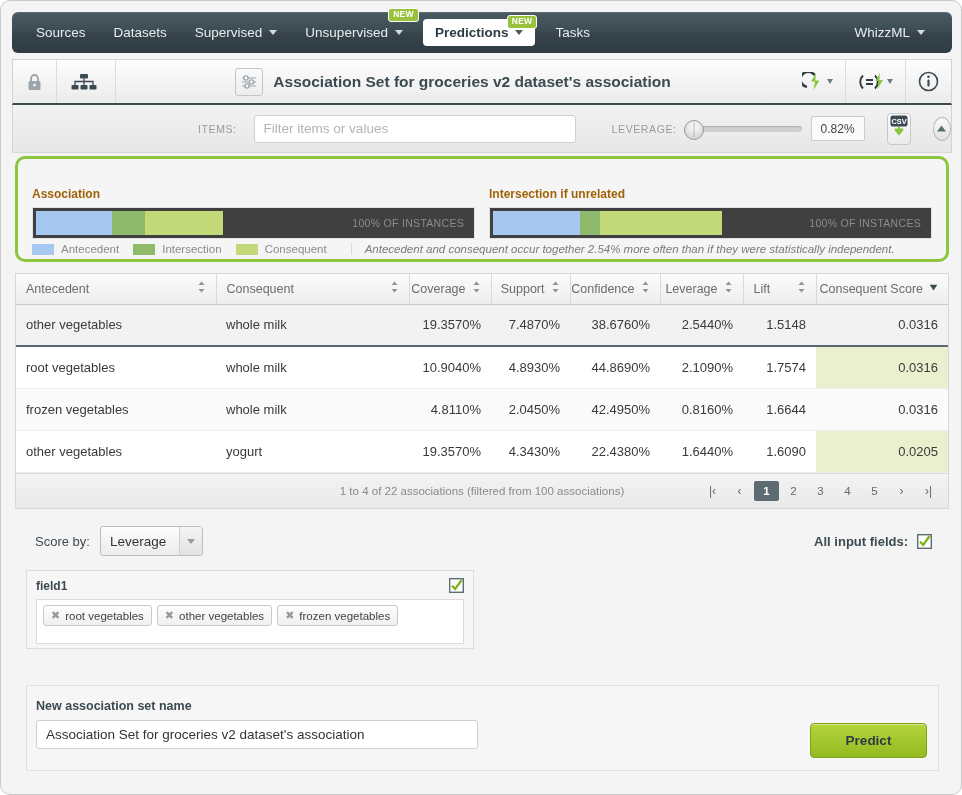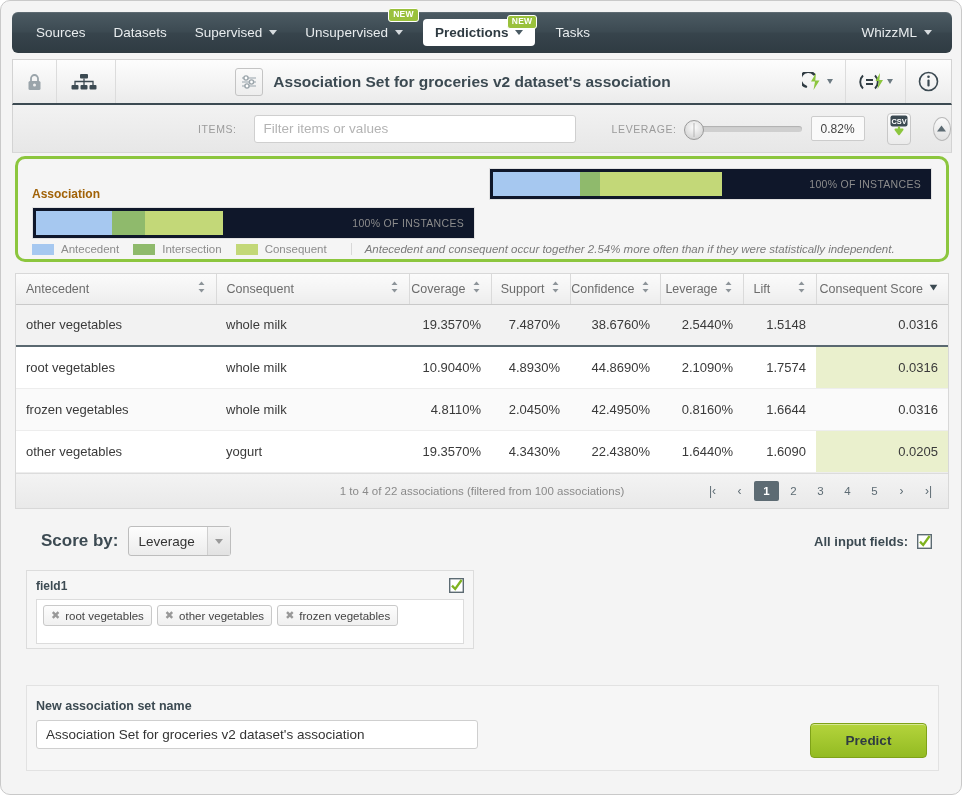--- a/index.html
+++ b/index.html
@@ -43,21 +43,21 @@
     background:#ffffff;color:#2f3b42;font-weight:bold;
     border-radius:4px;height:27px;padding:0 12px;margin:0 6px;
   }
   .nav-item.active .caret{border-top-color:#4a5a63;}
   .badge-new{
     position:absolute;top:-4px;right:-2px;
     background:#9ac13c;color:#fff;font-size:8.5px;font-weight:bold;
     padding:1px 4px 2px;border-radius:3px;letter-spacing:.3px;
     border:1px solid #fff;line-height:1;
   }
-  .nav-right{margin-left:auto;display:flex;align-items:center;padding-right:16px;}
+  .nav-right{margin-left:auto;display:flex;align-items:center;padding-right:23px;}
   .nav-right .nav-item{padding:0 4px;}
 
   
   .header{
     position:absolute;left:11px;top:58px;width:940px;height:46px;
     background:linear-gradient(to bottom,#fdfdfd,#ebebeb);
     border:1px solid #d3d3d3;border-bottom:2px solid #3c4a52;
     box-sizing:border-box;
     display:flex;align-items:center;
   }
@@ -134,21 +134,21 @@
     border:3px solid #8cc63e;border-radius:10px;
     background:#f5f5f5;box-sizing:border-box;
     display:flex;flex-direction:column;
   }
   .assoc-top{display:flex;flex:1;}
   .assoc-col{flex:1;padding:9px 14px 0;box-sizing:border-box;}
   .assoc-col.left{padding-right:7px;}
   .assoc-col.right{padding-left:7px;}
   .assoc-title{font-size:12px;font-weight:bold;color:#a16207;margin-bottom:6px;margin-top:19px;}
   .bar-frame{
-    height:32px;background:#0f172a;border:1px solid #e2e2e2;box-sizing:border-box;
+    height:32px;background:#404040;border:1px solid #e2e2e2;box-sizing:border-box;
     display:flex;align-items:flex-start;position:relative;padding:3px;
   }
   .bar{display:flex;height:24px;}
   .seg{height:100%;}
   .bar-label{
     position:absolute;right:10px;top:50%;transform:translateY(-50%);
     font-size:10.5px;color:#8c8c8c;letter-spacing:.3px;
   }
   .assoc-legend{
     display:flex;align-items:center;height:30px;padding:0 14px;box-sizing:border-box;gap:8px;
@@ -205,21 +205,21 @@
     font-size:11.5px;color:#5d6b73;cursor:pointer;border-radius:2px;
   }
   .pg.cur{background:#5d6b73;color:#fff;font-weight:bold;}
   .pg.arrow{color:#5d6b73;font-size:12px;}
 
   
   .scoreby-row{
     position:absolute;left:14px;top:522px;width:934px;height:36px;
     display:flex;align-items:center;
   }
-  .scoreby-lbl{font-size:17px;font-weight:bold;color:#3c4a52;margin-left:26px;}
+  .scoreby-lbl{font-size:13px;font-weight:normal;color:#3c4a52;margin-left:20px;}
   .select{
     margin-left:10px;width:103px;height:30px;
     border:1px solid #bdbdbd;border-radius:3px;
     background:linear-gradient(to bottom,#fdfdfd,#ececec);
     display:flex;align-items:center;box-sizing:border-box;cursor:pointer;
   }
   .select-val{flex:1;font-size:13.5px;color:#333;padding-left:9px;}
   .select-arrow{
     width:22px;height:100%;border-left:1px solid #cfcfcf;
     background:linear-gradient(to bottom,#f4f4f4,#e2e2e2);
@@ -404,20 +404,21 @@
         <div class="bar-frame">
           <div class="bar" id="left-bar">
               <div class="seg" style="background: rgb(166, 200, 240); width: 75.65px;"></div>
               <div class="seg" style="background: rgb(143, 186, 108); width: 33.375px;"></div>
               <div class="seg" style="background: rgb(195, 216, 120); width: 77.875px;"></div>
             </div>
           <span class="bar-label">100% OF INSTANCES</span>
         </div>
       </div>
       <div class="assoc-col right">
+        <div class="assoc-title">Intersection if unrelated</div>
         <div class="bar-frame">
           <div class="bar" id="right-bar">
               <div class="seg" style="background: rgb(166, 200, 240); width: 86.775px;"></div>
               <div class="seg" style="background: rgb(143, 186, 108); width: 20.025px;"></div>
               <div class="seg" style="background: rgb(195, 216, 120); width: 122.375px;"></div>
             </div>
           <span class="bar-label">100% OF INSTANCES</span>
         </div>
       </div>
     </div>

